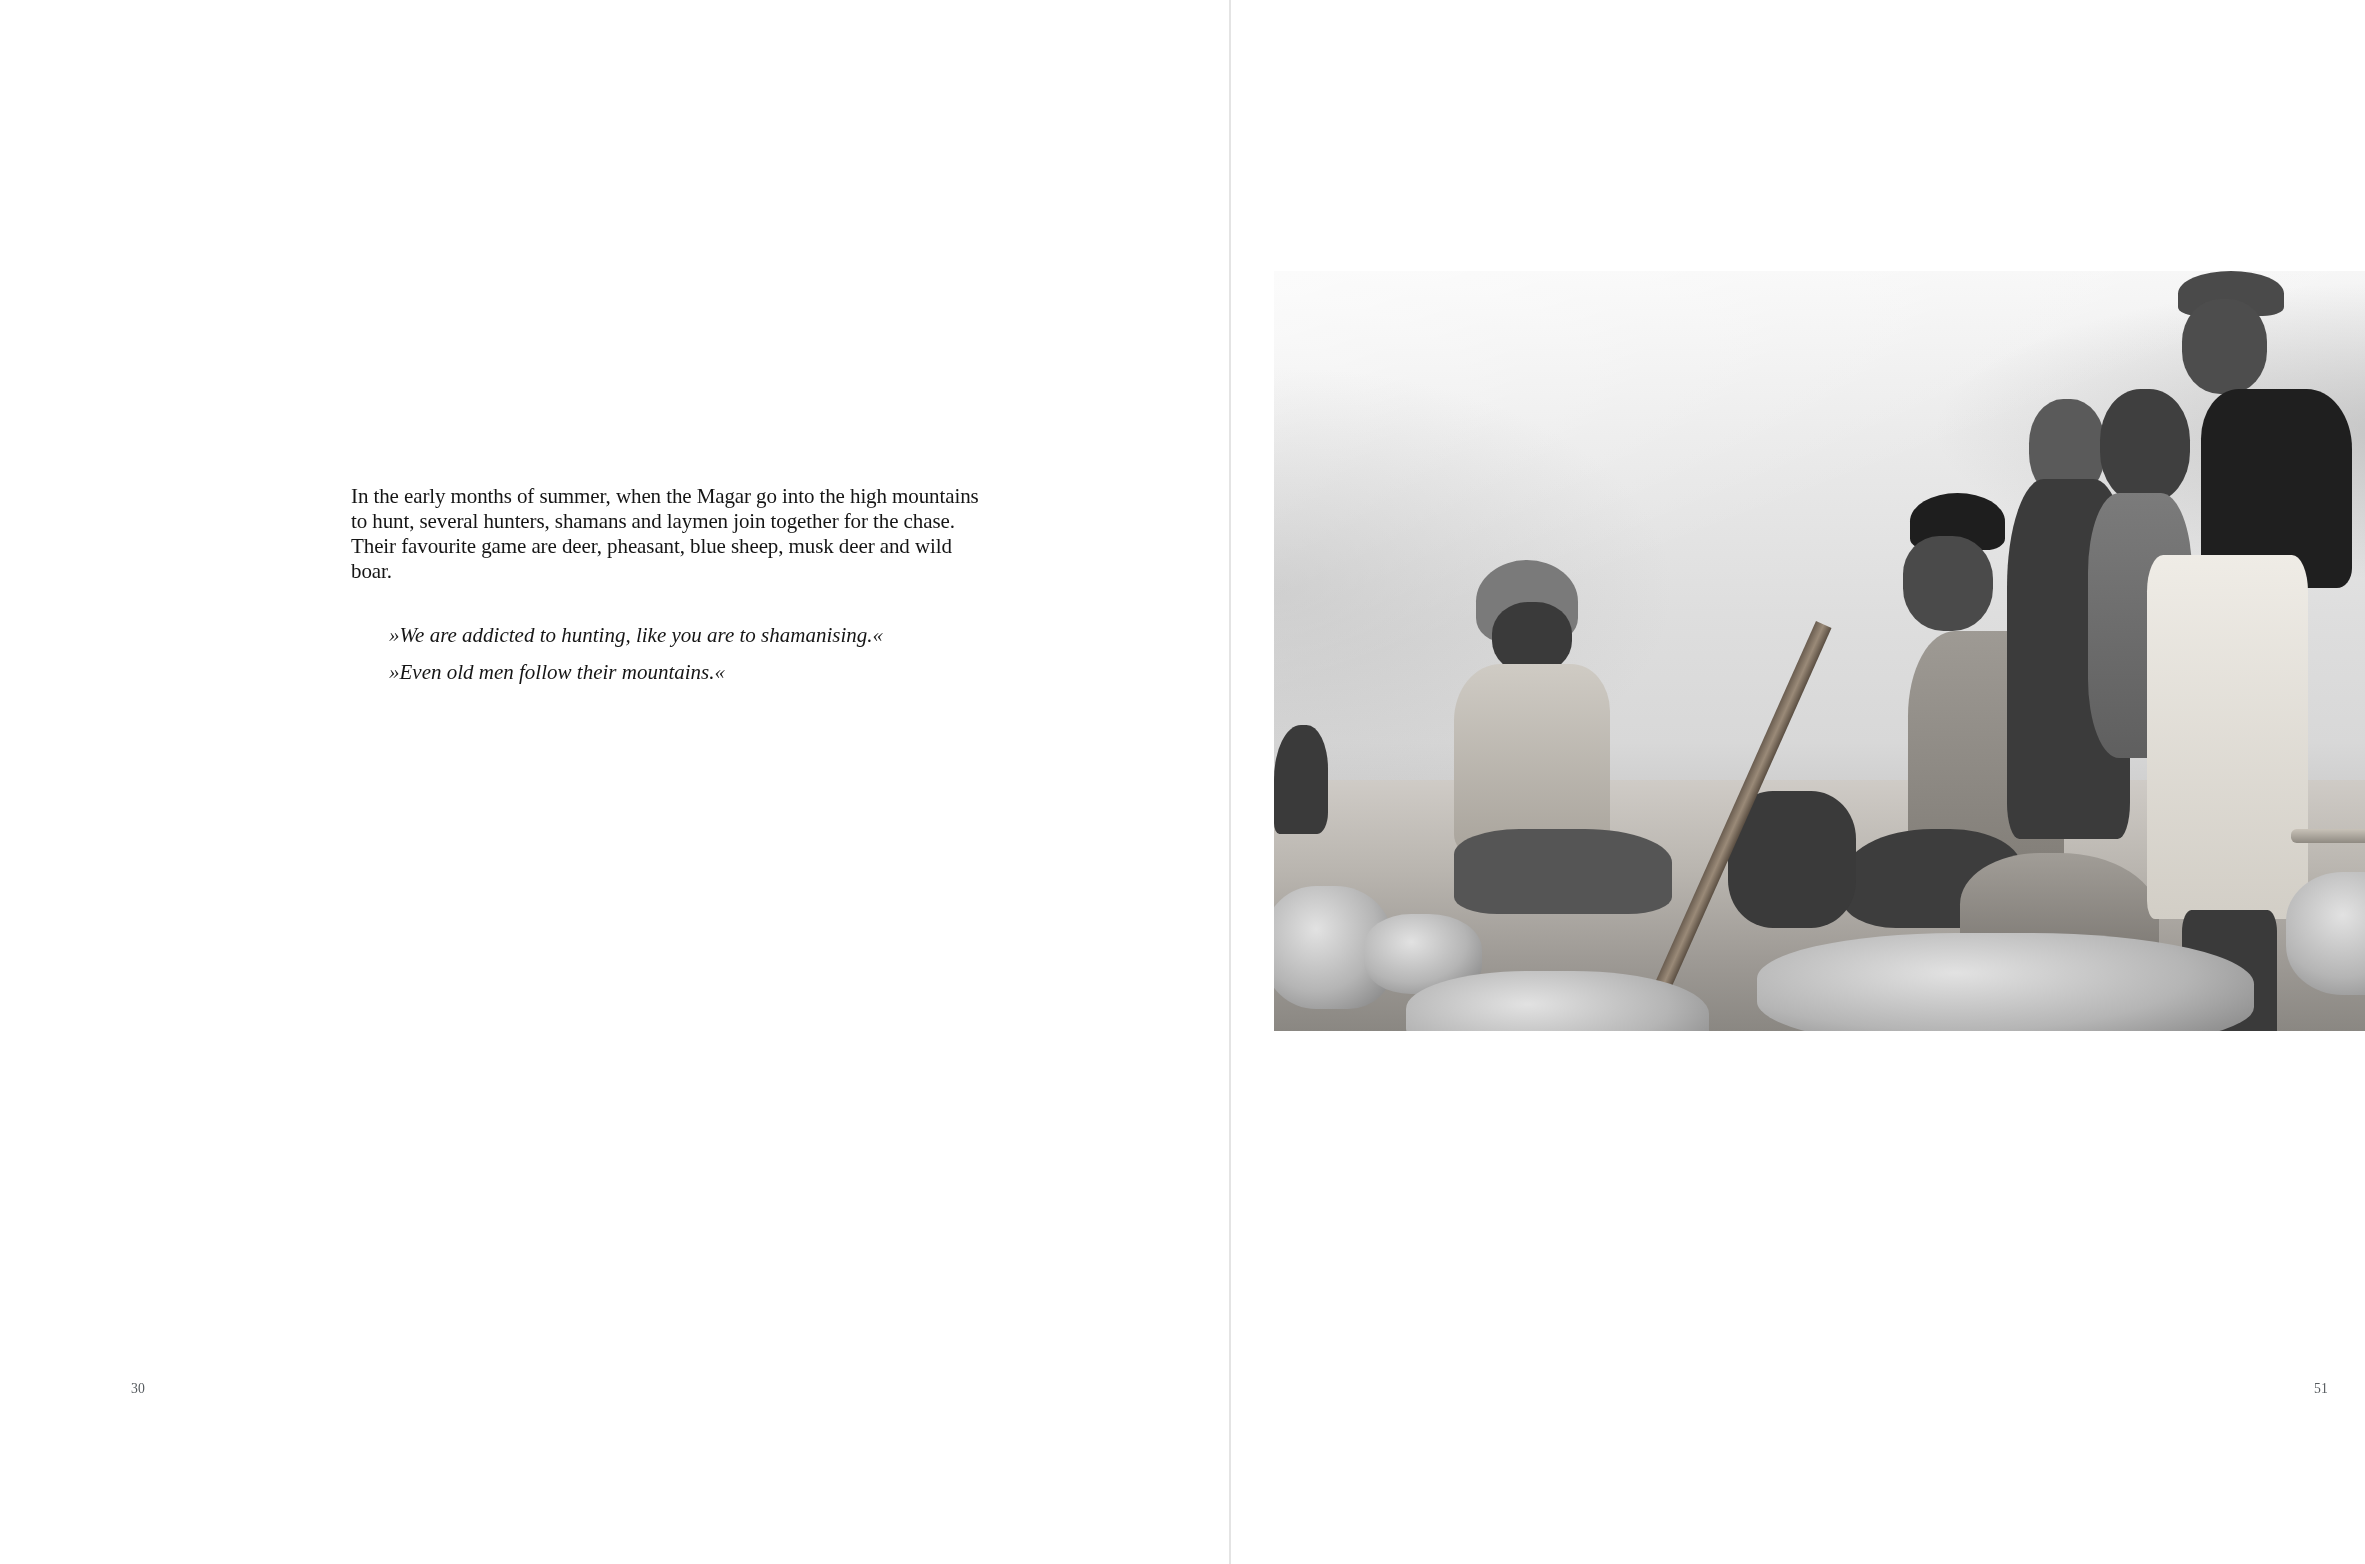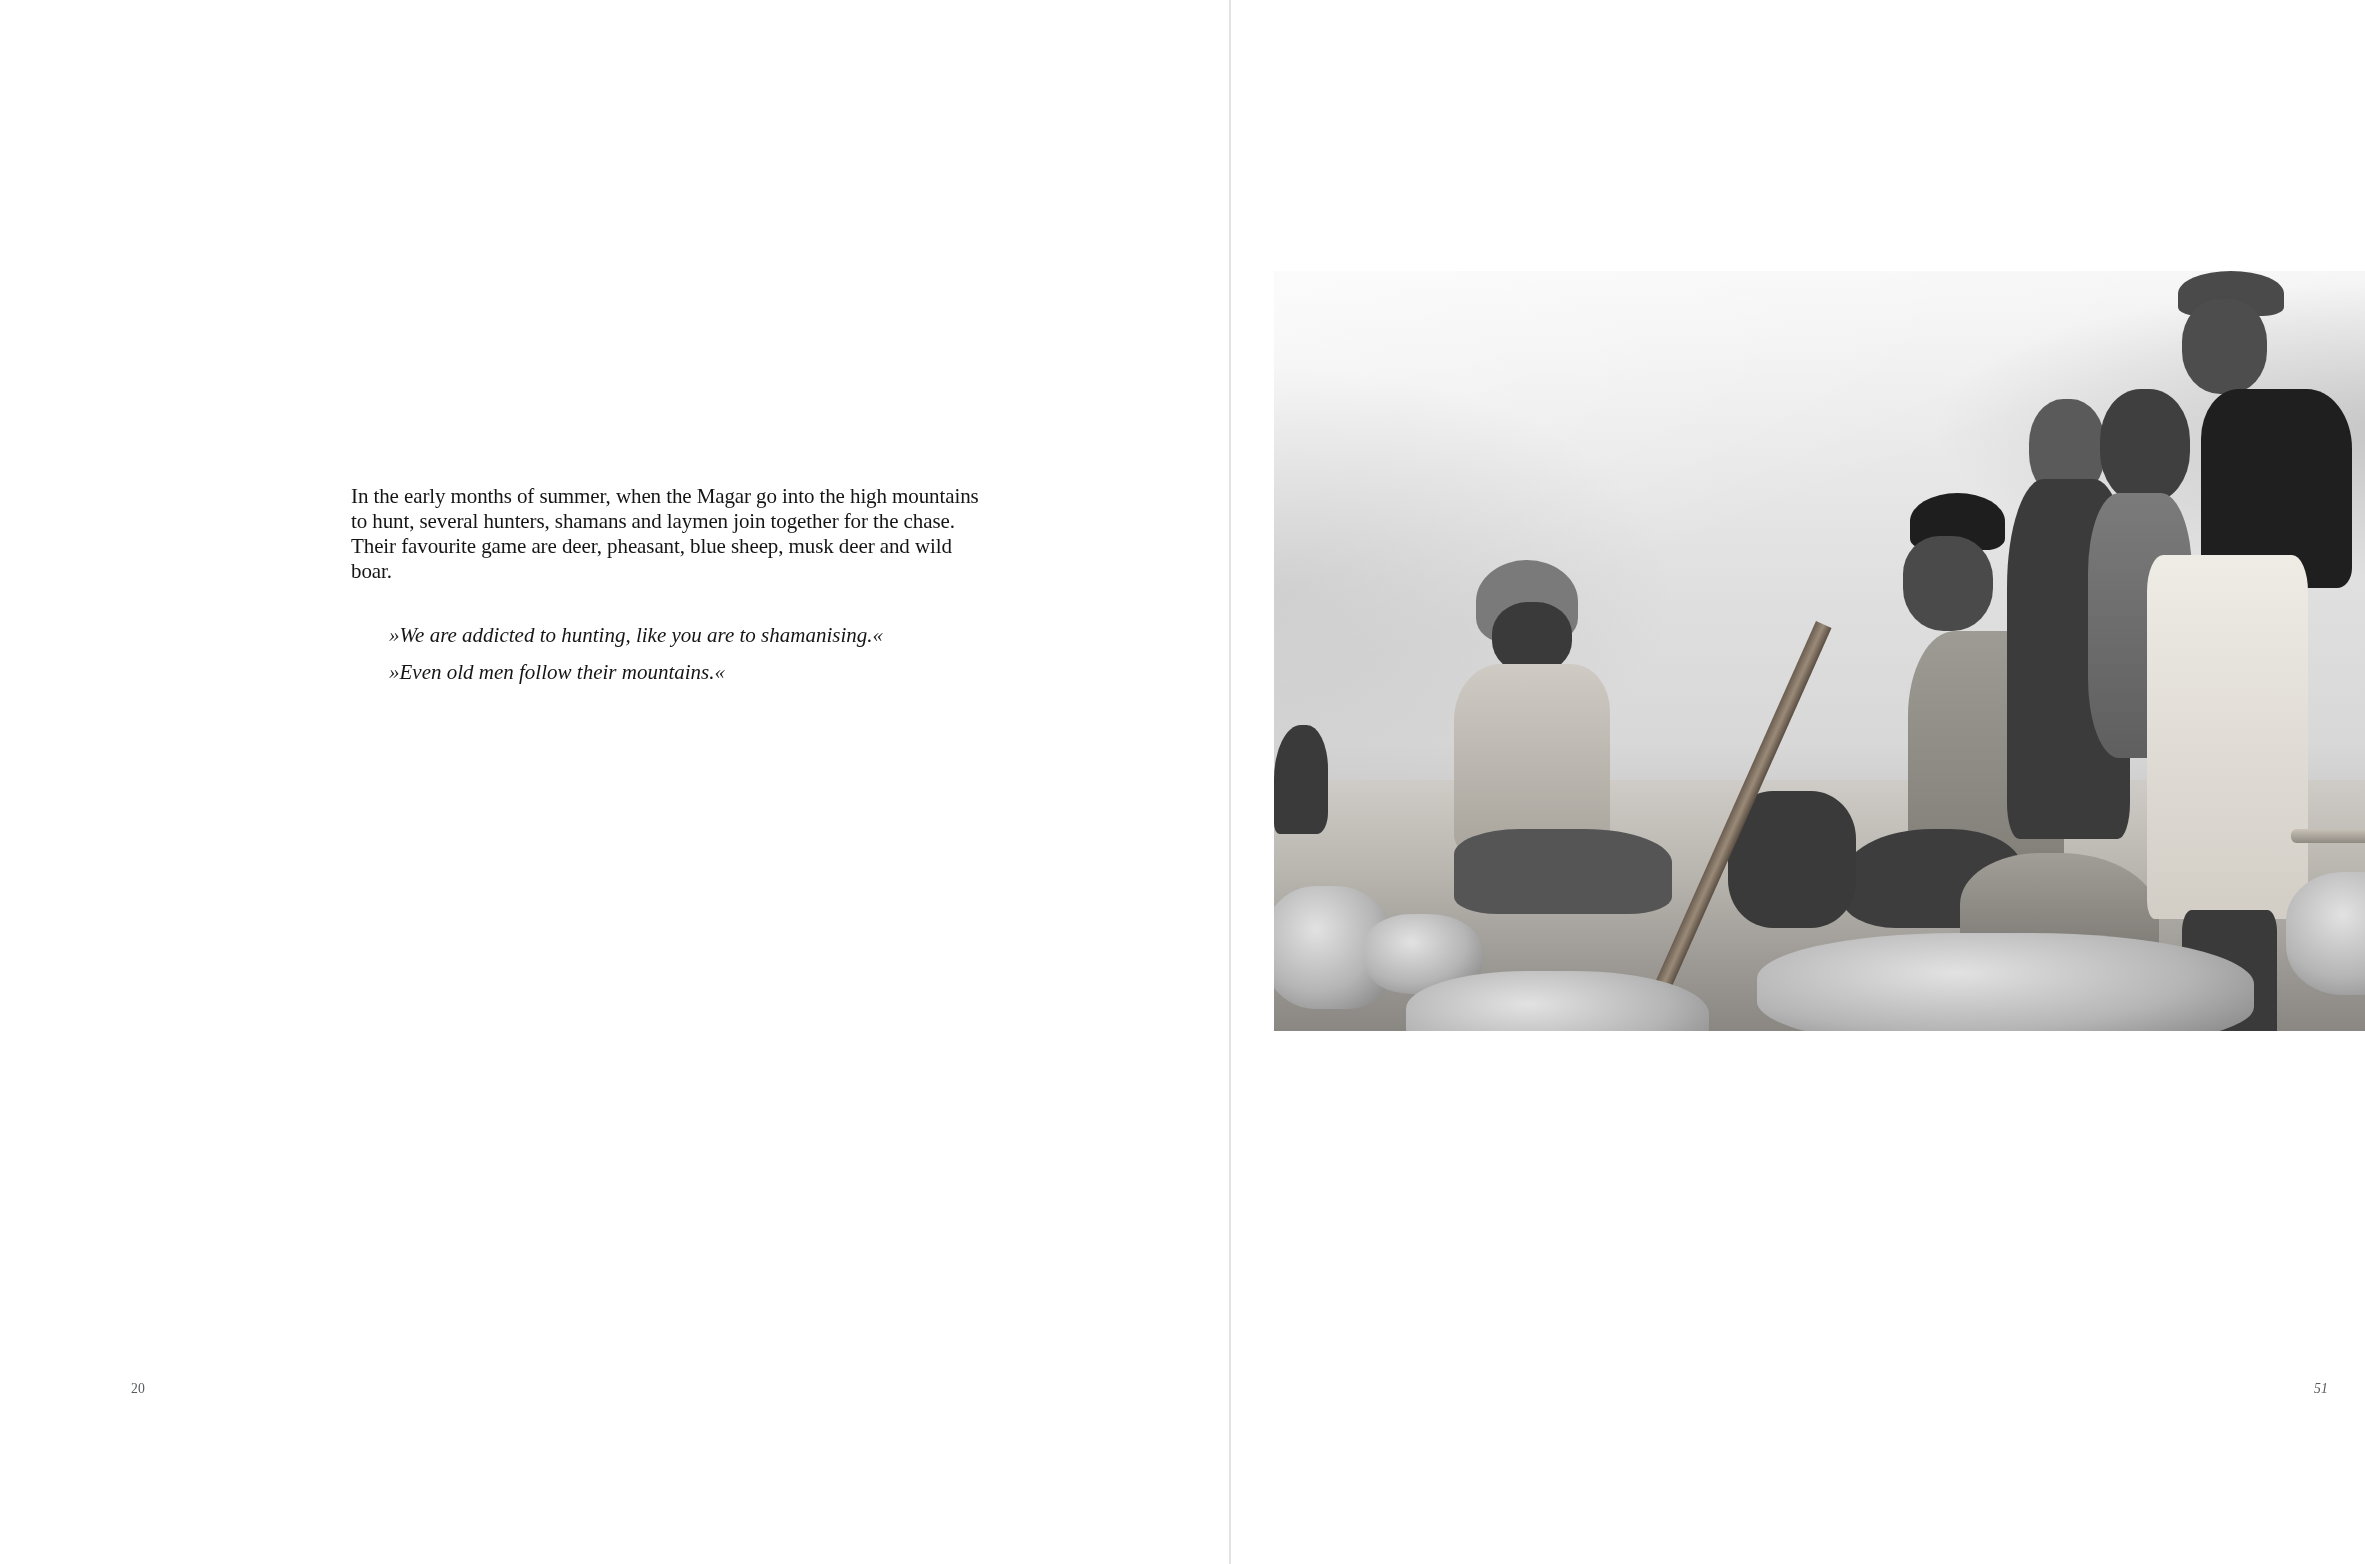--- a/index.html
+++ b/index.html
@@ -66,21 +66,21 @@
 
     .folio {
       position: absolute;
       top: 1381px;
       font-family: "Liberation Serif", "DejaVu Serif", serif;
       font-size: 13.7px;
       color: #555a5e;
       letter-spacing: 0.2px;
     }
     .folio-left { left: 131px; }
-    .folio-right { left: 2314px; font-style: italic; }
+    .folio-right { left: 2314px; }
 
     
     .photo {
       position: absolute;
       left: 1274px;
       top: 271px;
       width: 1140px;
       height: 760px;
       overflow: hidden;
       background:
@@ -127,21 +127,21 @@
   <div class="gutter"></div>
 
   <section class="page page-left">
     <p class="text-block para-1" style="margin:0">In the early months of summer, when the Magar go into the high mountains to hunt, several hunters, shamans and laymen join together for the chase. Their favourite game are deer, pheasant, blue sheep, musk deer and wild boar.</p>
 
     <div class="quote quote-1">»We are addicted to hunting, like you are to shamanising.«</div>
 
     <div class="quote quote-2">»Even old men follow their mountains.«</div>
 
 
-    <div class="folio folio-left">20</div>
+    <div class="folio folio-left">30</div>
   </section>
 
   <section class="page page-right"></section>
 
   <figure class="photo" style="margin:0" aria-label="Black-and-white photograph: an elderly Magar man in a dark cap sits cross-legged holding a long rifle, with a seated child in a cloth cap on the left and three smiling children standing behind him on the right, on a rocky ledge before a misty mountain slope.">
     <div class="mountain"></div>
     <div class="ground"></div>
 
     <div class="figure" style="left:0; top:454px; width:54px; height:109px; border-radius:50% 40% 20% 10%; background:#3a3a3a;"></div>
 

